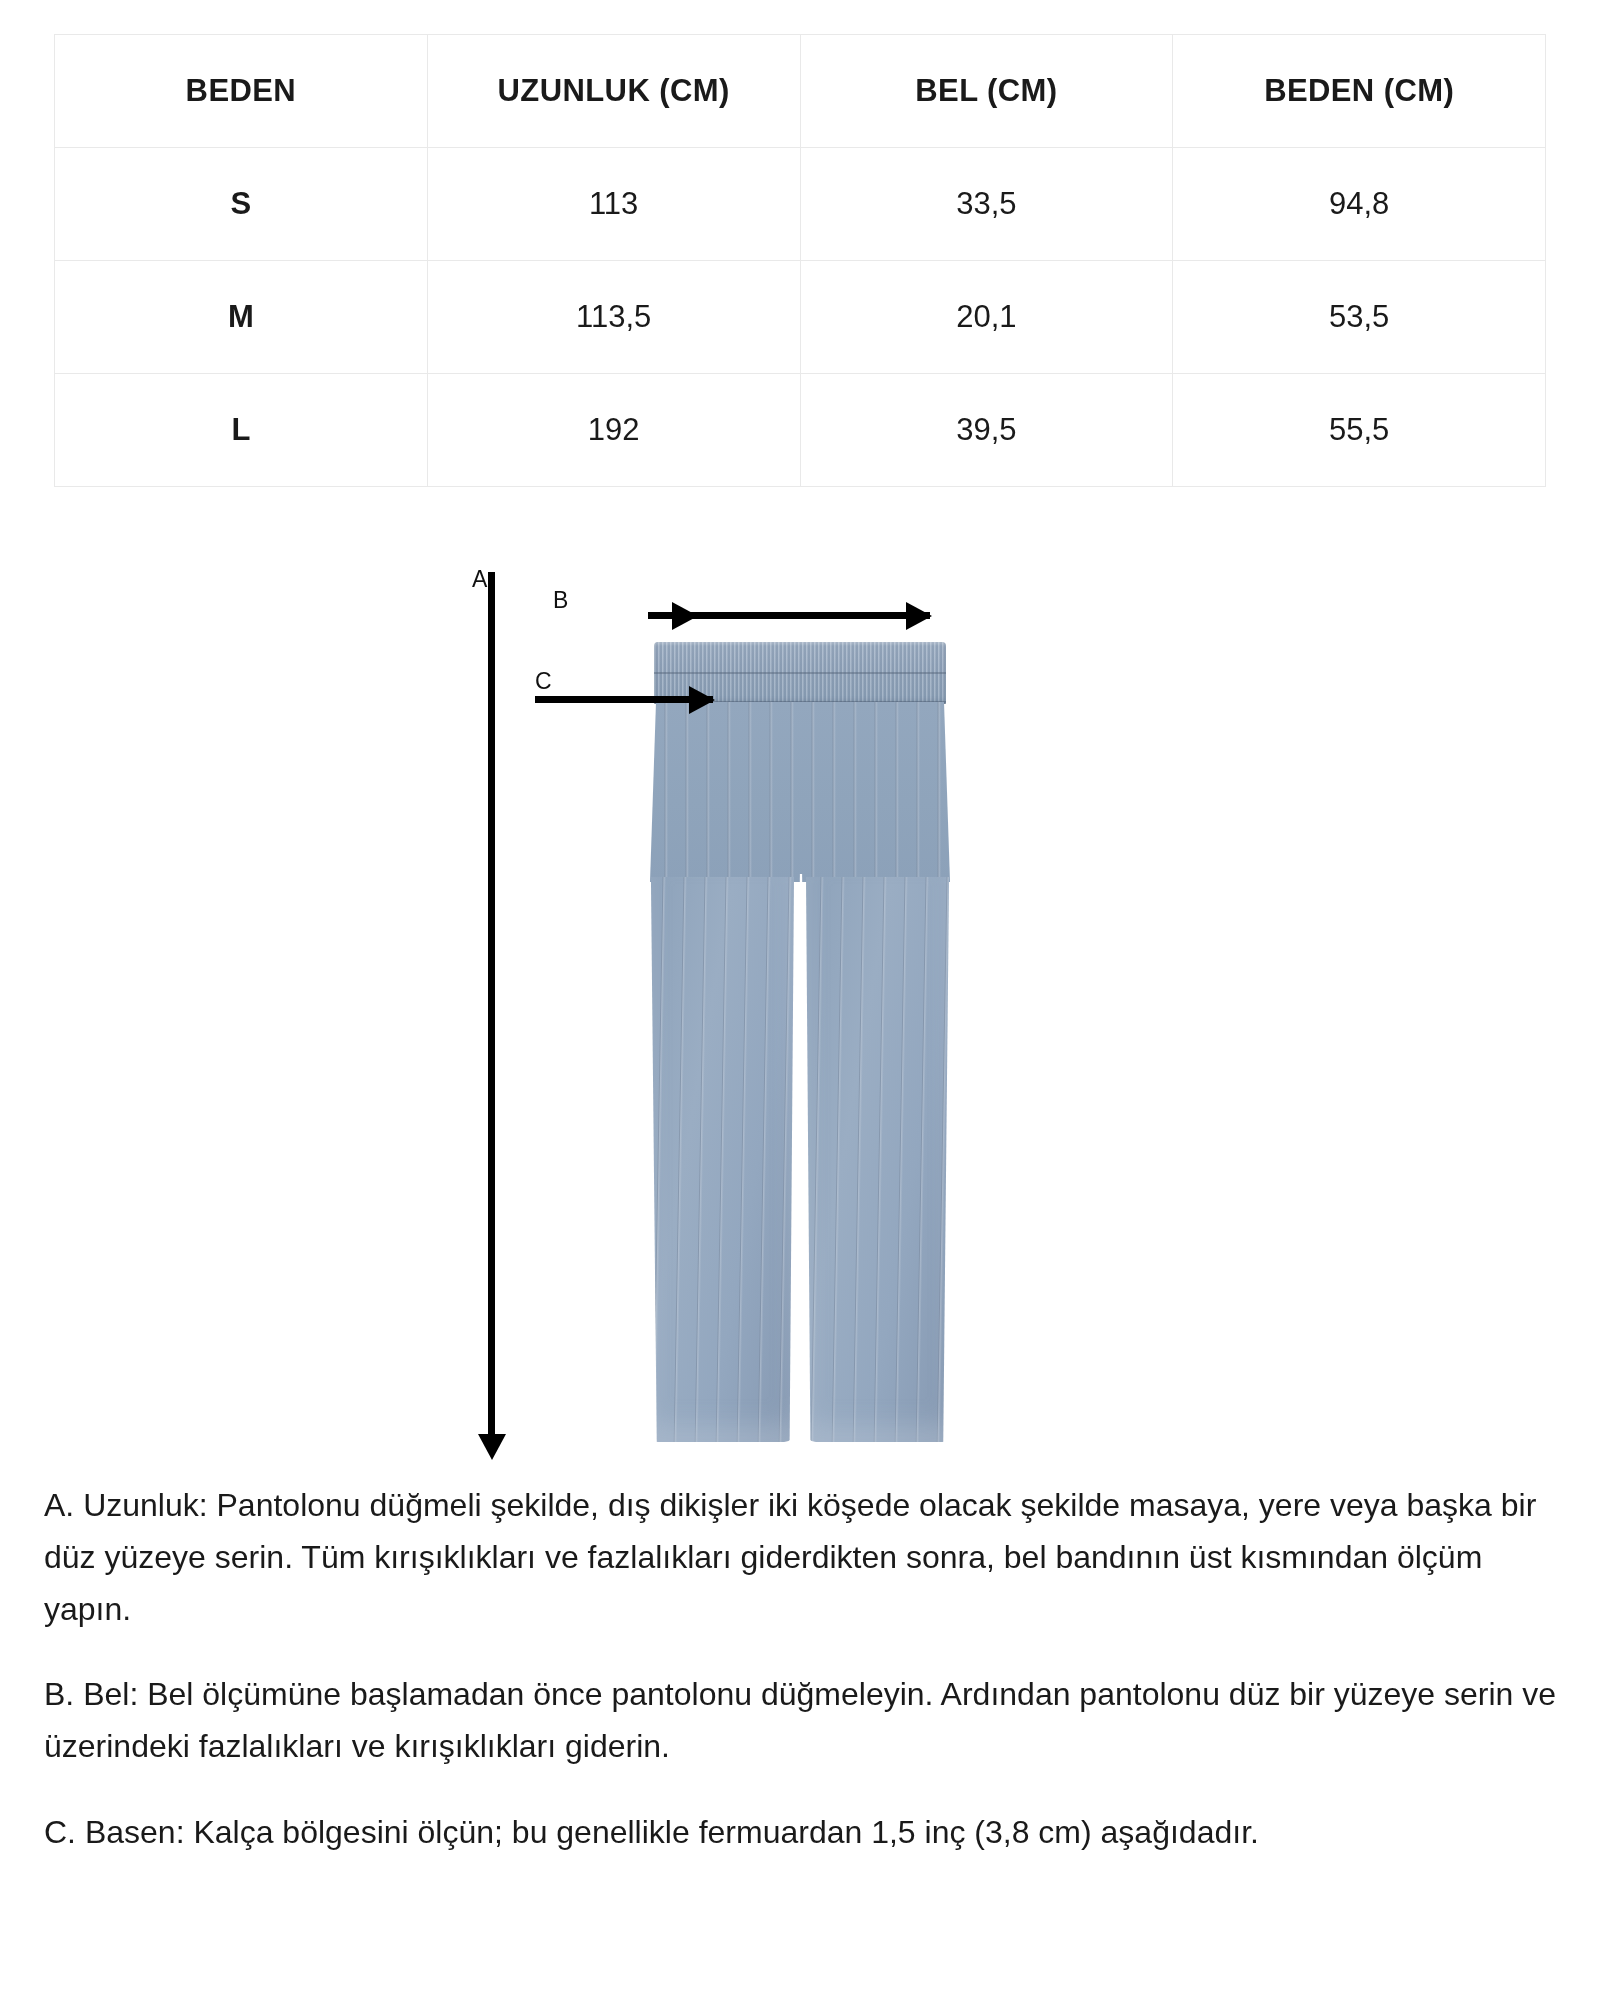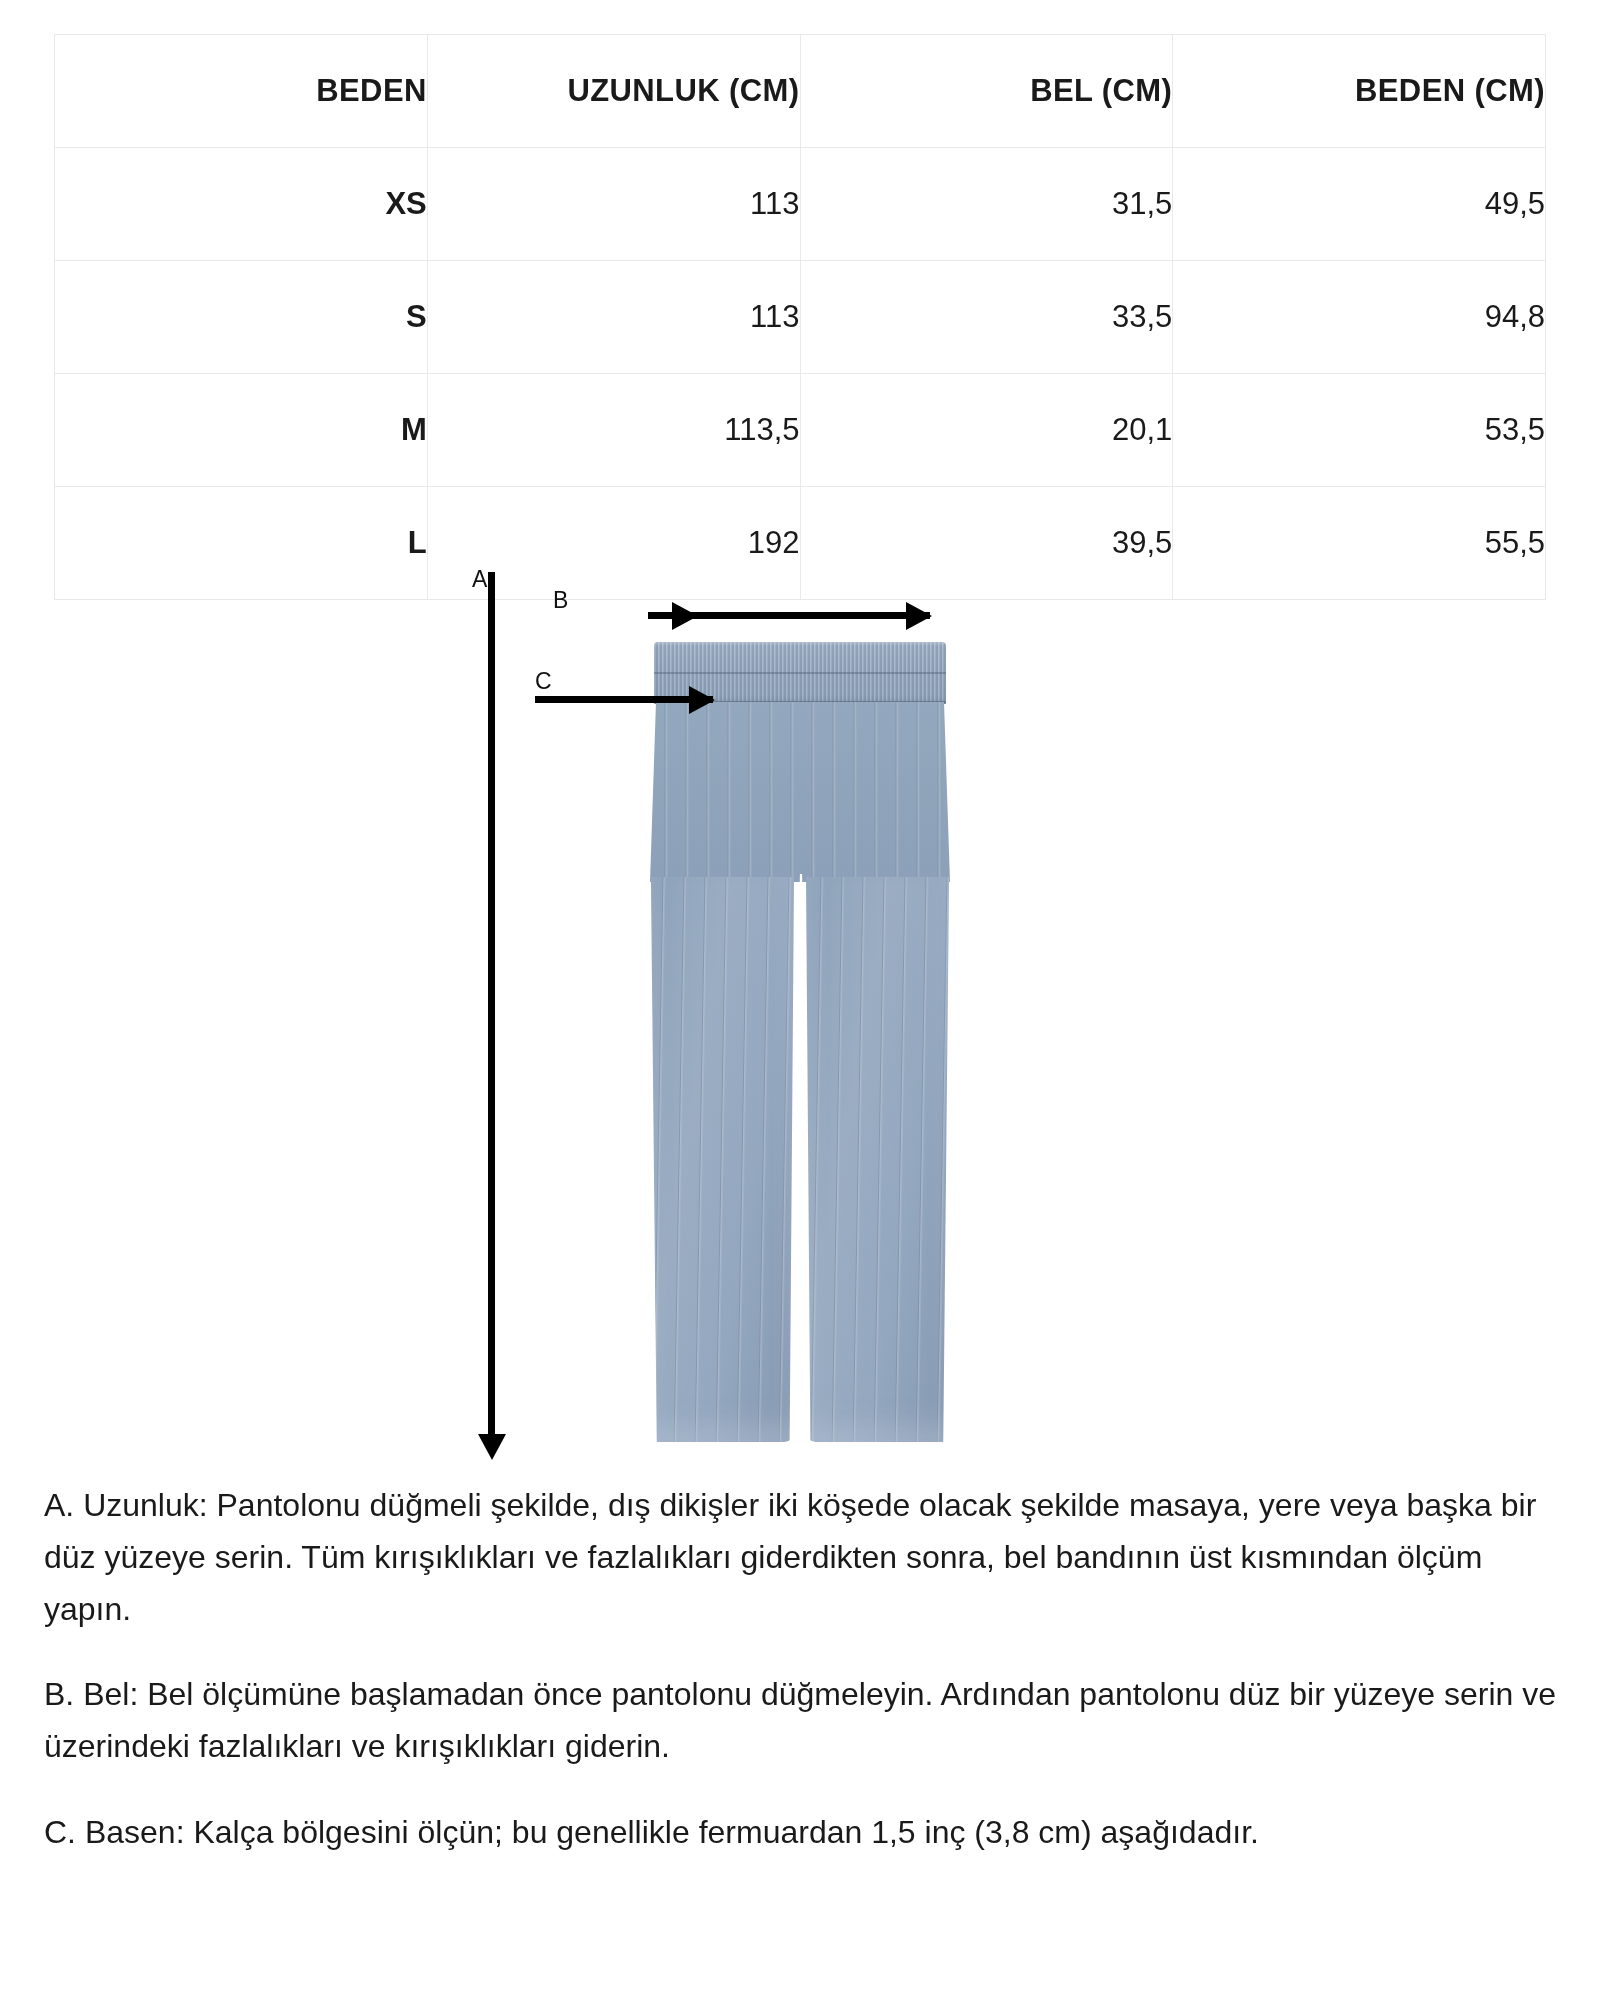--- a/index.html
+++ b/index.html
@@ -24,21 +24,21 @@
     width: 1492px;
   }
   table.size-table {
     width: 100%;
     border-collapse: collapse;
     table-layout: fixed;
   }
   table.size-table th,
   table.size-table td {
     border: 1px solid #e9e9e9;
-    text-align: right;
+    text-align: center;
     vertical-align: middle;
     height: 112px;
     padding: 0;
     background: #ffffff;
   }
   table.size-table th {
     font-size: 31px;
     font-weight: bold;
     letter-spacing: 0.4px;
     color: #1a1a1a;
@@ -205,26 +205,20 @@
     <thead>
       <tr>
         <th>BEDEN</th>
         <th>UZUNLUK (CM)</th>
         <th>BEL (CM)</th>
         <th>BEDEN (CM)</th>
       </tr>
     </thead>
     <tbody>
       <tr>
-        <td class="size-cell">XS</td>
-        <td class="val-cell">113</td>
-        <td class="val-cell">31,5</td>
-        <td class="val-cell">49,5</td>
-      </tr>
-      <tr>
         <td class="size-cell">S</td>
         <td class="val-cell">113</td>
         <td class="val-cell">33,5</td>
         <td class="val-cell">94,8</td>
       </tr>
       <tr>
         <td class="size-cell">M</td>
         <td class="val-cell">113,5</td>
         <td class="val-cell">20,1</td>
         <td class="val-cell">53,5</td>

